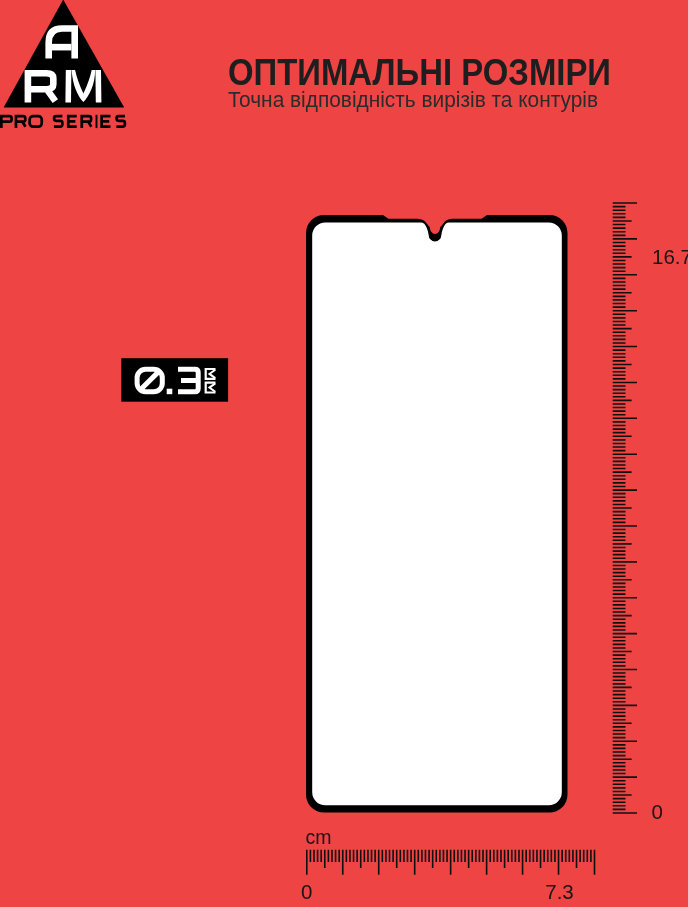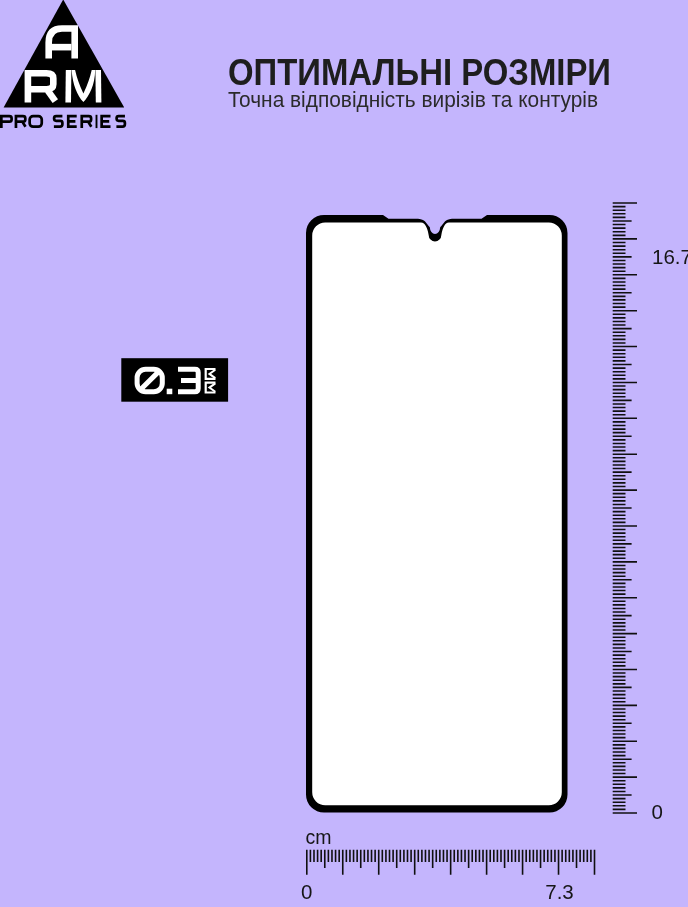--- a/index.html
+++ b/index.html
@@ -1,16 +1,16 @@
 <!DOCTYPE html>
 <html><head><meta charset="utf-8">
 <style>
 html,body{margin:0;padding:0;background:#fff}
 *{font-family:"Liberation Sans",sans-serif}
-.wrap{position:relative;width:688px;height:907px;overflow:hidden;background:#c4b5fd}
+.wrap{position:relative;width:688px;height:907px;overflow:hidden;background:#ef4444}
 </style></head>
 <body>
 <div class="wrap">
 <svg width="688" height="907" viewBox="0 0 688 907">
 
 <path d="M63.2,-0.5 L124.2,107.6 L3.6,107.6 Z" fill="#000"></path>
 
 <g stroke="#fff" stroke-width="6.6" fill="none">
 <path d="M48.7,58.5 V42.5 Q48.7,28.5 62,28.5 H74.7 V58.5"></path>
 <path d="M51.9,47.15 H71.4"></path>

